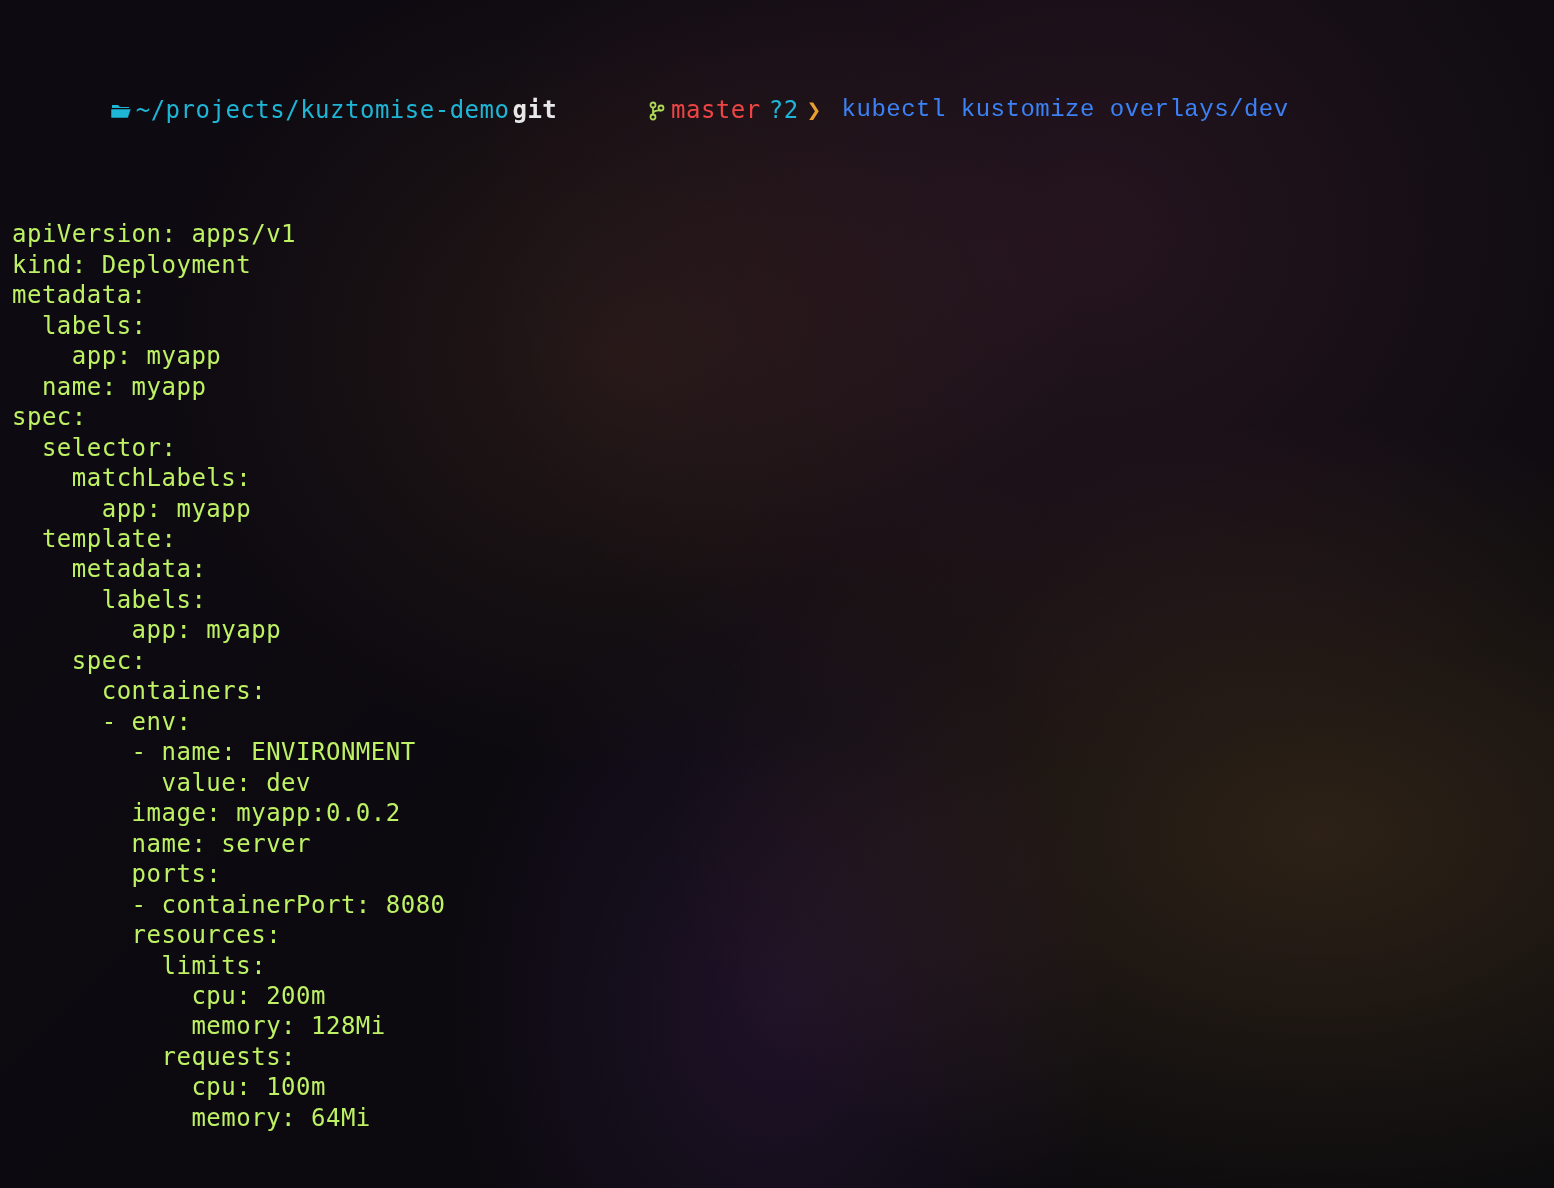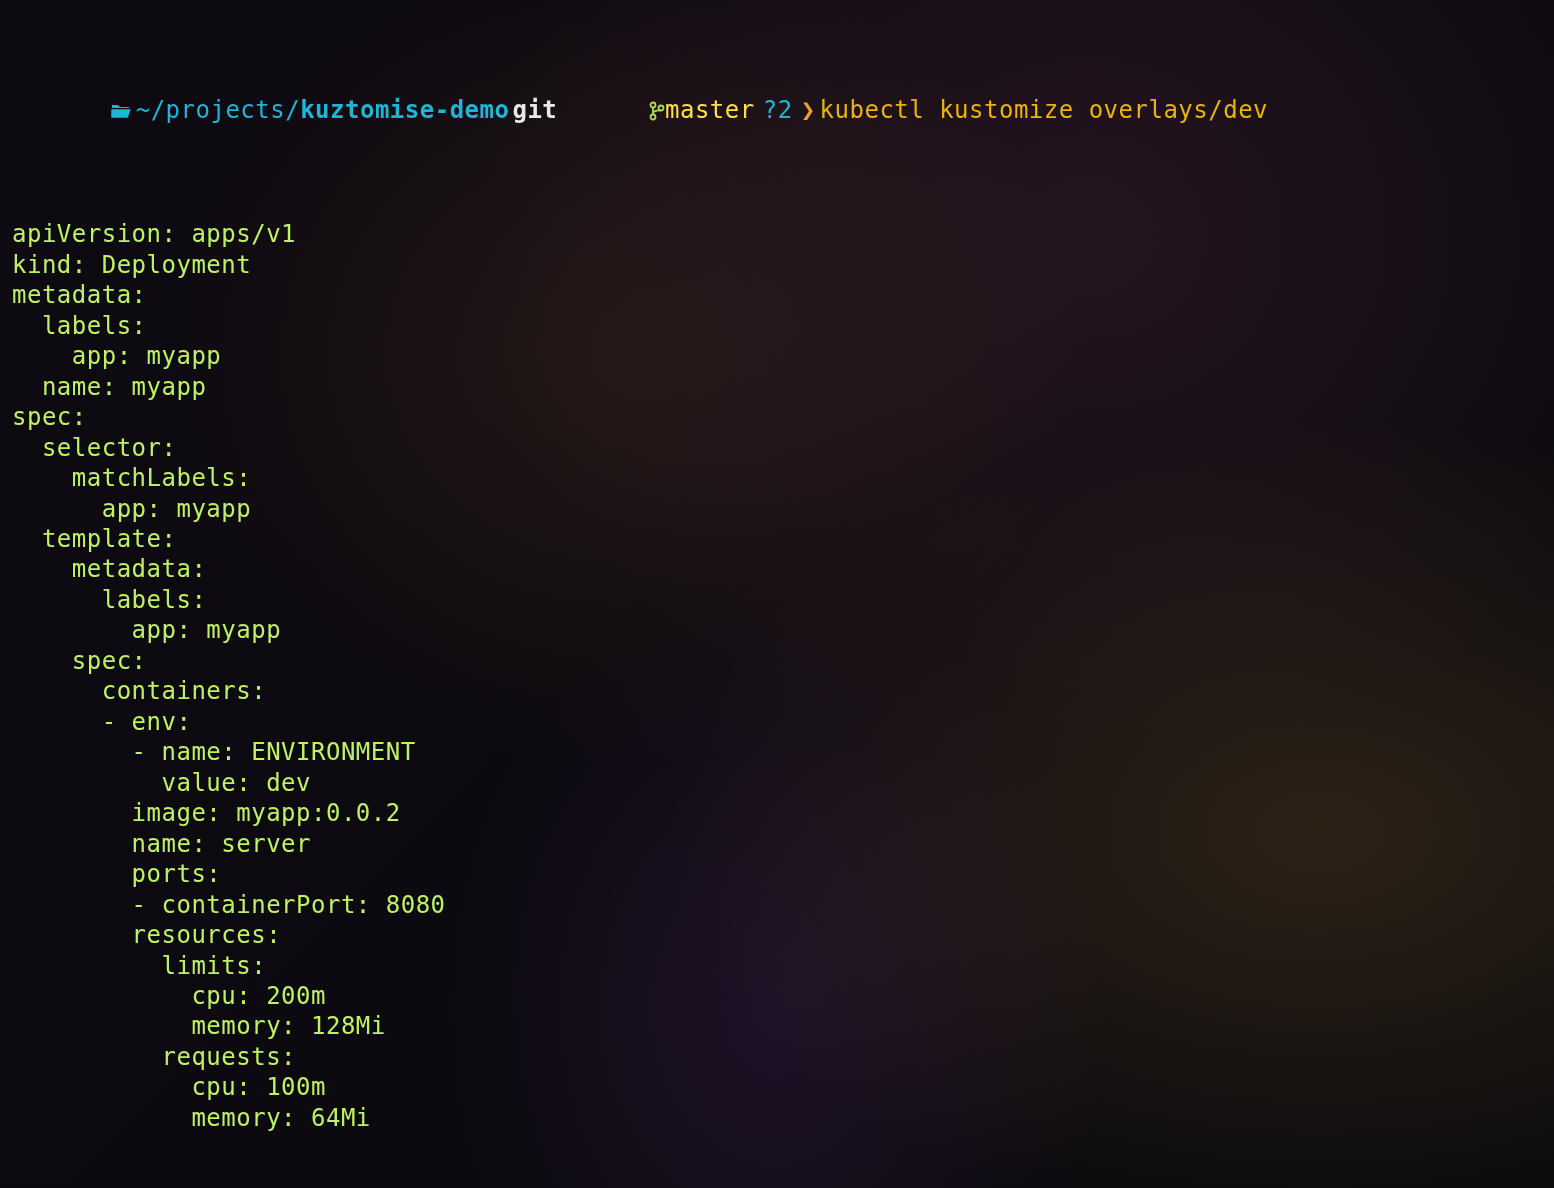--- a/index.html
+++ b/index.html
@@ -52,47 +52,48 @@
     }
     .folder-icon {
       color: #1fb5d6;
       margin-right: 4px;
     }
     .path-tilde {
       color: #1fb5d6;
     }
     .path-project {
       color: #1fb5d6;
-      font-weight: bold;
+      font-weight: normal;
     }
     .git-label {
       color: #e8e8e8;
       font-weight: bold;
       margin-left: 3px;
     }
     .branch-icon {
       color: #b0d858;
       margin-left: 2px;
     }
     .branch-name {
-      color: #fde047;
-      margin-left: 0;
+      color: #ef4444;
+      margin-left: 6px;
     }
     .status-flag {
       color: #1fb5d6;
       margin-left: 8px;
     }
     .prompt-arrow {
       color: #e8a030;
       margin-left: 8px;
       font-weight: bold;
     }
     .command {
-      color: #eab308;
-      margin-left: 4px;
+      color: #3b82f6;
+      margin-left: 20px;
+      font-family: Liberation Mono, monospace;
     }
     .output {
       color: #bef264;
       font-weight: 500;
     }
     .yaml-line {
       display: block;
     }
   </style>
 </head>

